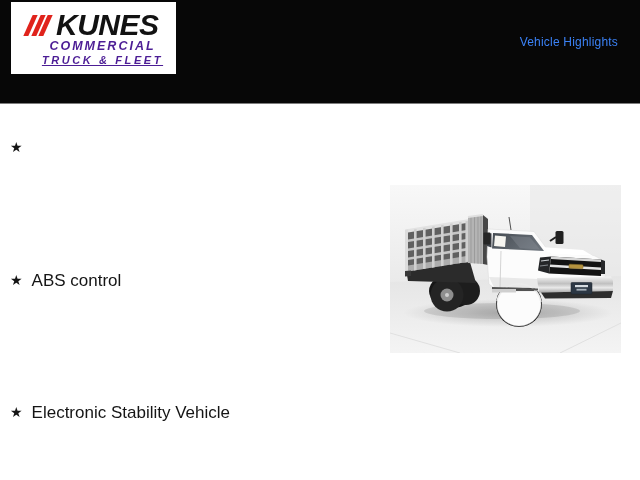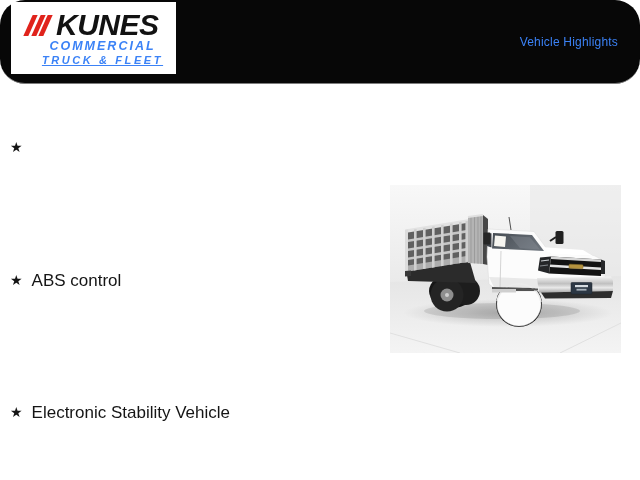--- a/index.html
+++ b/index.html
@@ -8,24 +8,23 @@
     font-family: "Liberation Sans", sans-serif;
     background: #ffffff;
     position: relative;
     overflow: hidden;
   }
 
   
   .header {
     position: absolute;
     left: 0; top: 0;
-    width: 640px; height: 84px;
+    width: 640px; height: 104px;
     background: #070707;
     border-bottom: 1px solid #7d7d7d;
-    border-radius: 25px;
   }
   .header-title {
     position: absolute;
     right: 22px; top: 0;
     height: 84px;
     line-height: 84px;
     color: #3b82f6;
     font-size: 12px;
     letter-spacing: 0.2px;
   }
@@ -60,21 +59,21 @@
     font-weight: 900;
     font-style: italic;
     letter-spacing: -0.5px;
     color: #121212;
     line-height: 26px;
   }
   .logo-sub {
     position: relative;
     left: 9px;
     text-align: center;
-    color: #3b82f6;
+    color: #4c1d95;
   }
   .logo-sub1 {
     font-size: 12.5px;
     font-weight: 700;
     font-style: italic;
     letter-spacing: 2px;
     line-height: 15px;
   }
   .logo-sub2 {
     font-size: 11px;

